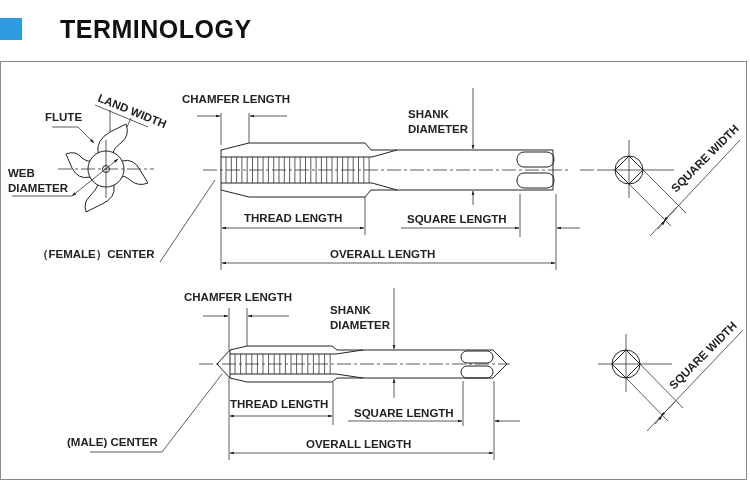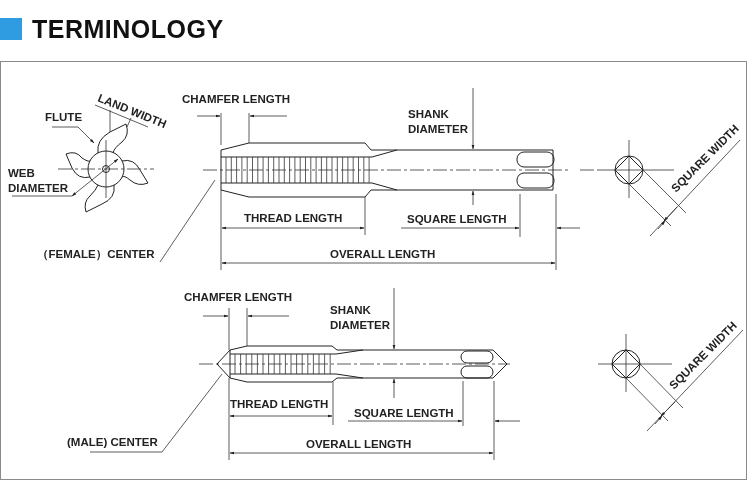--- a/index.html
+++ b/index.html
@@ -1,17 +1,17 @@
 <!DOCTYPE html>
 <html><head>
 <meta charset="utf-8">
 <style>
   html, body { margin: 0; padding: 0; background: #ffffff; }
   body { width: 750px; height: 488px; position: relative; overflow: hidden; font-family: "Liberation Sans", sans-serif; }
-  .header { position: absolute; left: 0; top: 14px; height: 30px; display: flex; align-items: center; }
+  .header { position: absolute; left: 0; top: 14px; height: 30px; display: flex; align-items: center; gap: 28px; }
   .header-square { width: 22px; height: 22px; background: #2f9be0; margin-right: 10px; }
   .header-title { font-family: "Liberation Sans", sans-serif; font-weight: bold; font-size: 25px; color: #111; letter-spacing: 0.5px; }
   .frame { position: absolute; left: 0; top: 61px; width: 747px; height: 419px; border: 1.5px solid #8a8a8a; box-sizing: border-box; }
   svg { position: absolute; left: 0; top: 0; }
   svg text { font-family: "Liberation Sans", sans-serif; font-weight: bold; font-size: 11.5px; fill: #222; }
   .ln { stroke: #222; stroke-width: 1; fill: none; }
   .thin { stroke: #333; stroke-width: 0.8; fill: none; }
   .dash { stroke: #333; stroke-width: 0.8; fill: none; stroke-dasharray: 14 3 3 3; }
 </style>
 </head>

